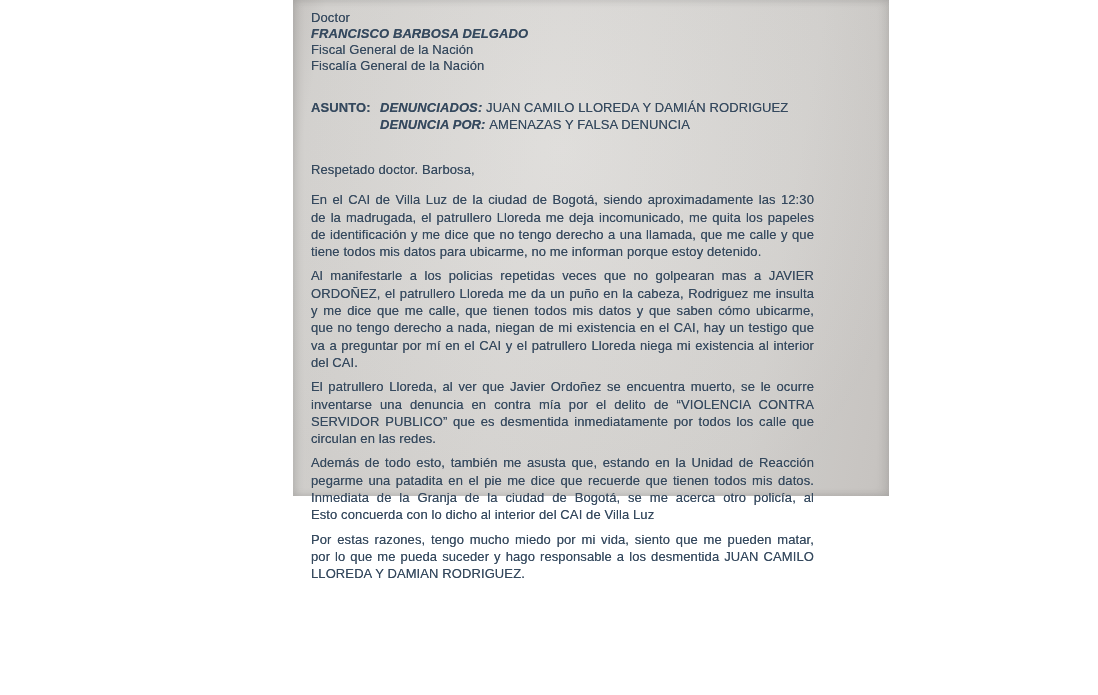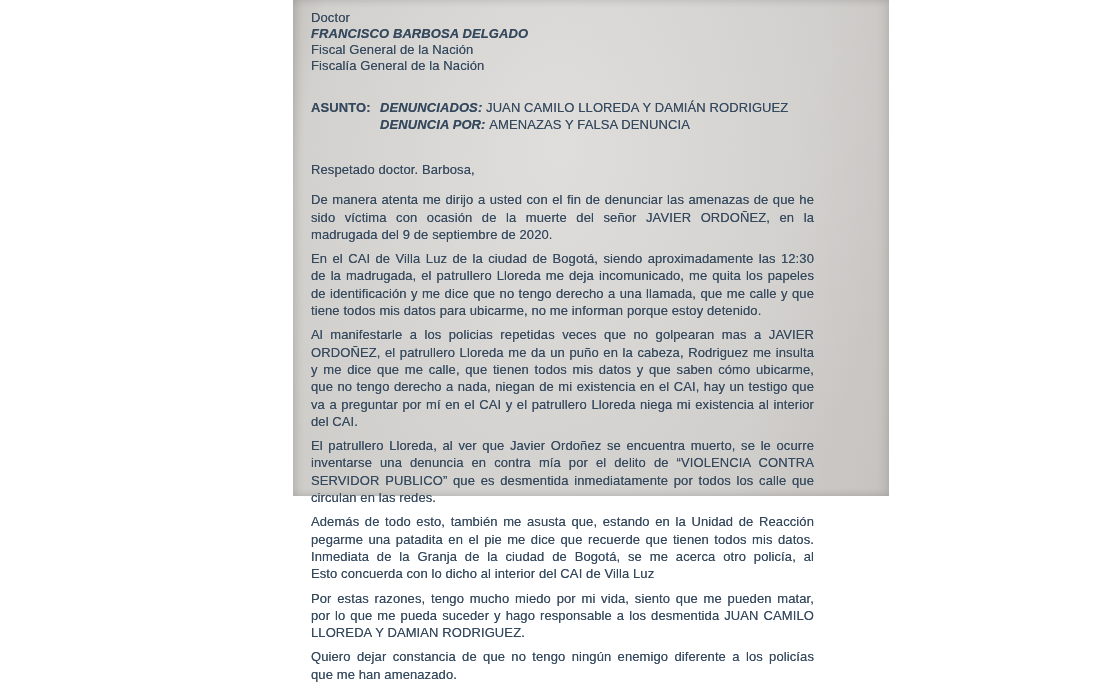--- a/index.html
+++ b/index.html
@@ -64,25 +64,20 @@
         <div class="subject-rows" id="subject-rows">
             <div class="subject-row"><span class="bold">DENUNCIADOS: </span><span>JUAN CAMILO LLOREDA Y DAMIÁN RODRIGUEZ</span></div>
             <div class="subject-row"><span class="bold">DENUNCIA POR: </span><span>AMENAZAS Y FALSA DENUNCIA</span></div>
           </div>
       </div>
 
       <div class="greeting">Respetado doctor. Barbosa,</div>
 
       <div class="body-paragraphs" id="paragraphs">
           <div class="para">
-            <div class="line jline">De manera atenta me dirijo a usted con el fin de denunciar las amenazas de que he</div>
-            <div class="line jline">sido víctima con ocasión de la muerte del señor JAVIER ORDOÑEZ, en la</div>
-            <div class="line lastline">madrugada del 9 de septiembre de 2020.</div>
-          </div>
-          <div class="para">
             <div class="line jline">En el CAI de Villa Luz de la ciudad de Bogotá, siendo aproximadamente las 12:30</div>
             <div class="line jline">de la madrugada, el patrullero Lloreda me deja incomunicado, me quita los papeles</div>
             <div class="line jline">de identificación y me dice que no tengo derecho a una llamada, que me calle y que</div>
             <div class="line lastline">tiene todos mis datos para ubicarme, no me informan porque estoy detenido.</div>
           </div>
           <div class="para">
             <div class="line jline">Al manifestarle a los policias repetidas veces que no golpearan mas a JAVIER</div>
             <div class="line jline">ORDOÑEZ, el patrullero Lloreda me da un puño en la cabeza, Rodriguez me insulta</div>
             <div class="line jline">y me dice que me calle, que tienen todos mis datos y que saben cómo ubicarme,</div>
             <div class="line jline">que no tengo derecho a nada, niegan de mi existencia en el CAI, hay un testigo que</div>
@@ -99,21 +94,17 @@
             <div class="line jline">Además de todo esto, también me asusta que, estando en la Unidad de Reacción</div>
             <div class="line jline">pegarme una patadita en el pie me dice que recuerde que tienen todos mis datos.</div>
             <div class="line jline">Inmediata de la Granja de la ciudad de Bogotá, se me acerca otro policía, al</div>
             <div class="line lastline">Esto concuerda con lo dicho al interior del CAI de Villa Luz</div>
           </div>
           <div class="para">
             <div class="line jline">Por estas razones, tengo mucho miedo por mi vida, siento que me pueden matar,</div>
             <div class="line jline">por lo que me pueda suceder y hago responsable a los desmentida JUAN CAMILO</div>
             <div class="line lastline">LLOREDA Y DAMIAN RODRIGUEZ.</div>
           </div>
-          <div class="para">
-            <div class="line jline">Quiero dejar constancia de que no tengo ningún enemigo diferente a los policías</div>
-            <div class="line lastline">que me han amenazado.</div>
-          </div>
         </div>
 
     </div>
   </div>
 </div>
 
 </body></html>

